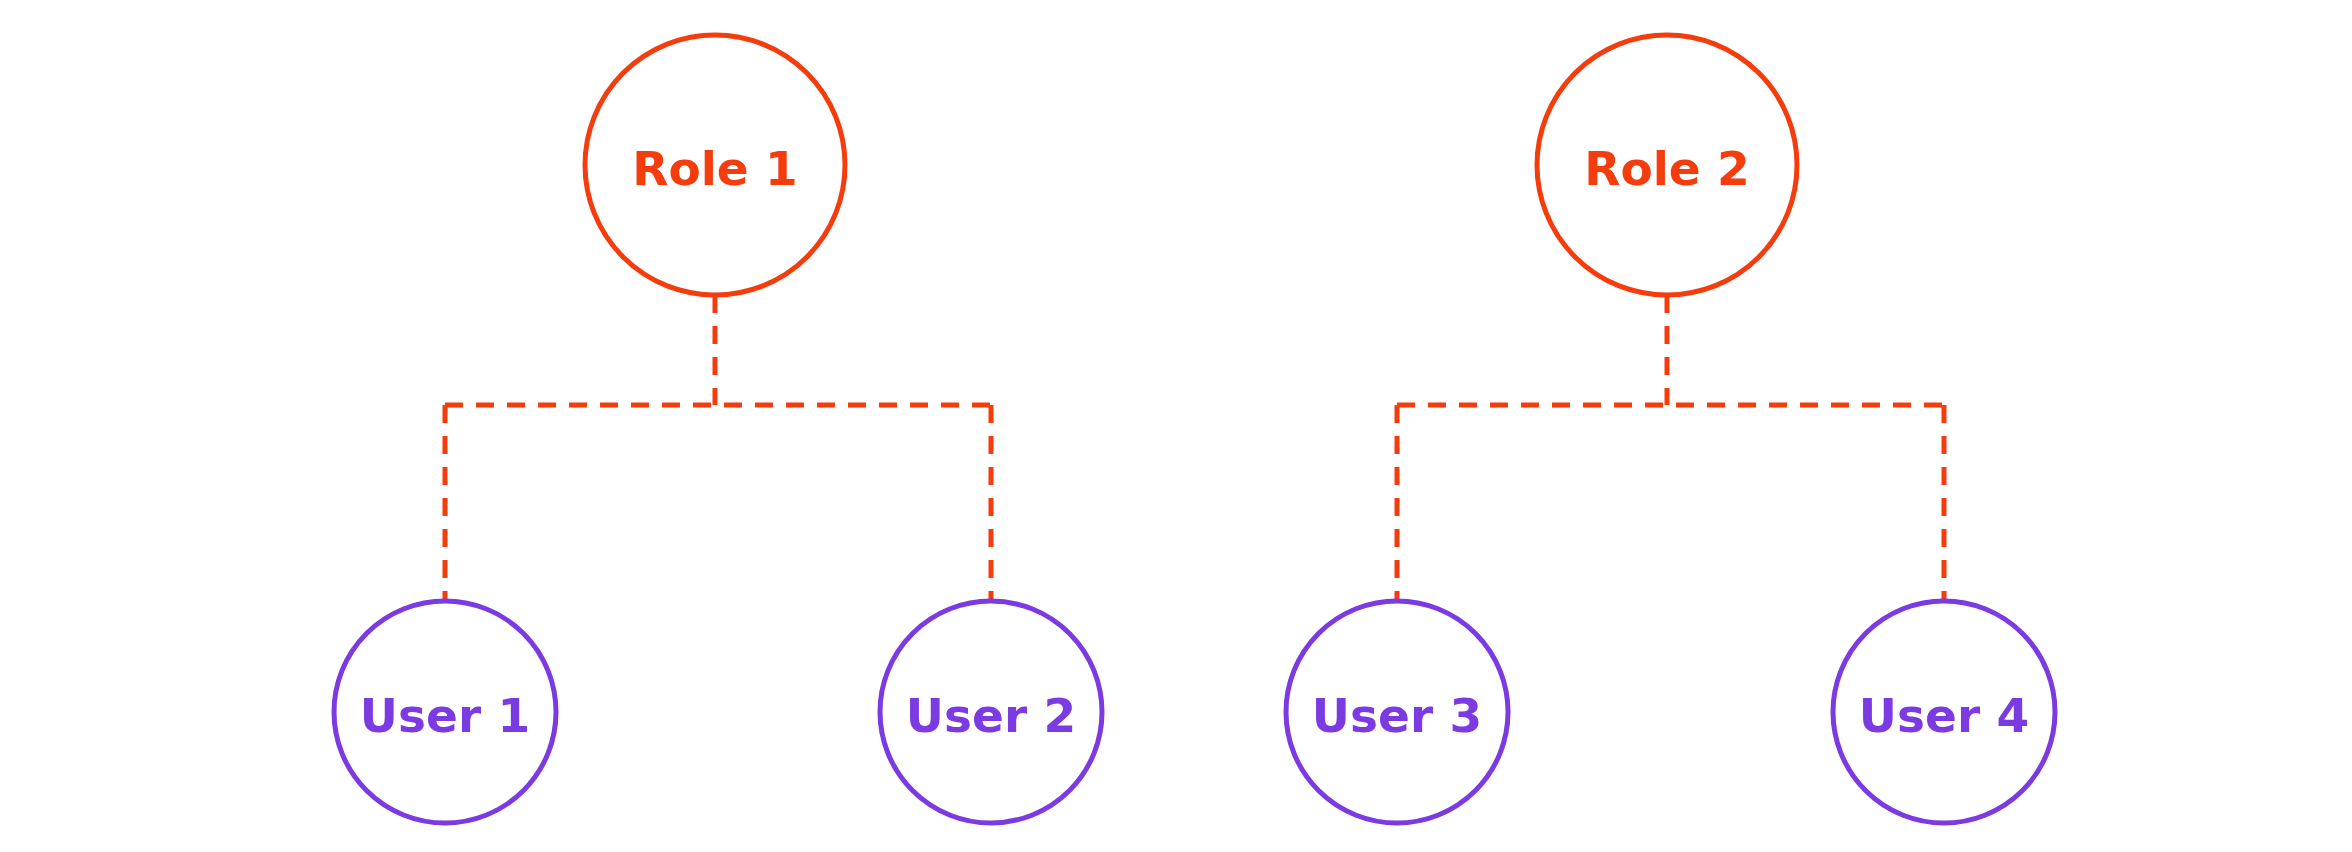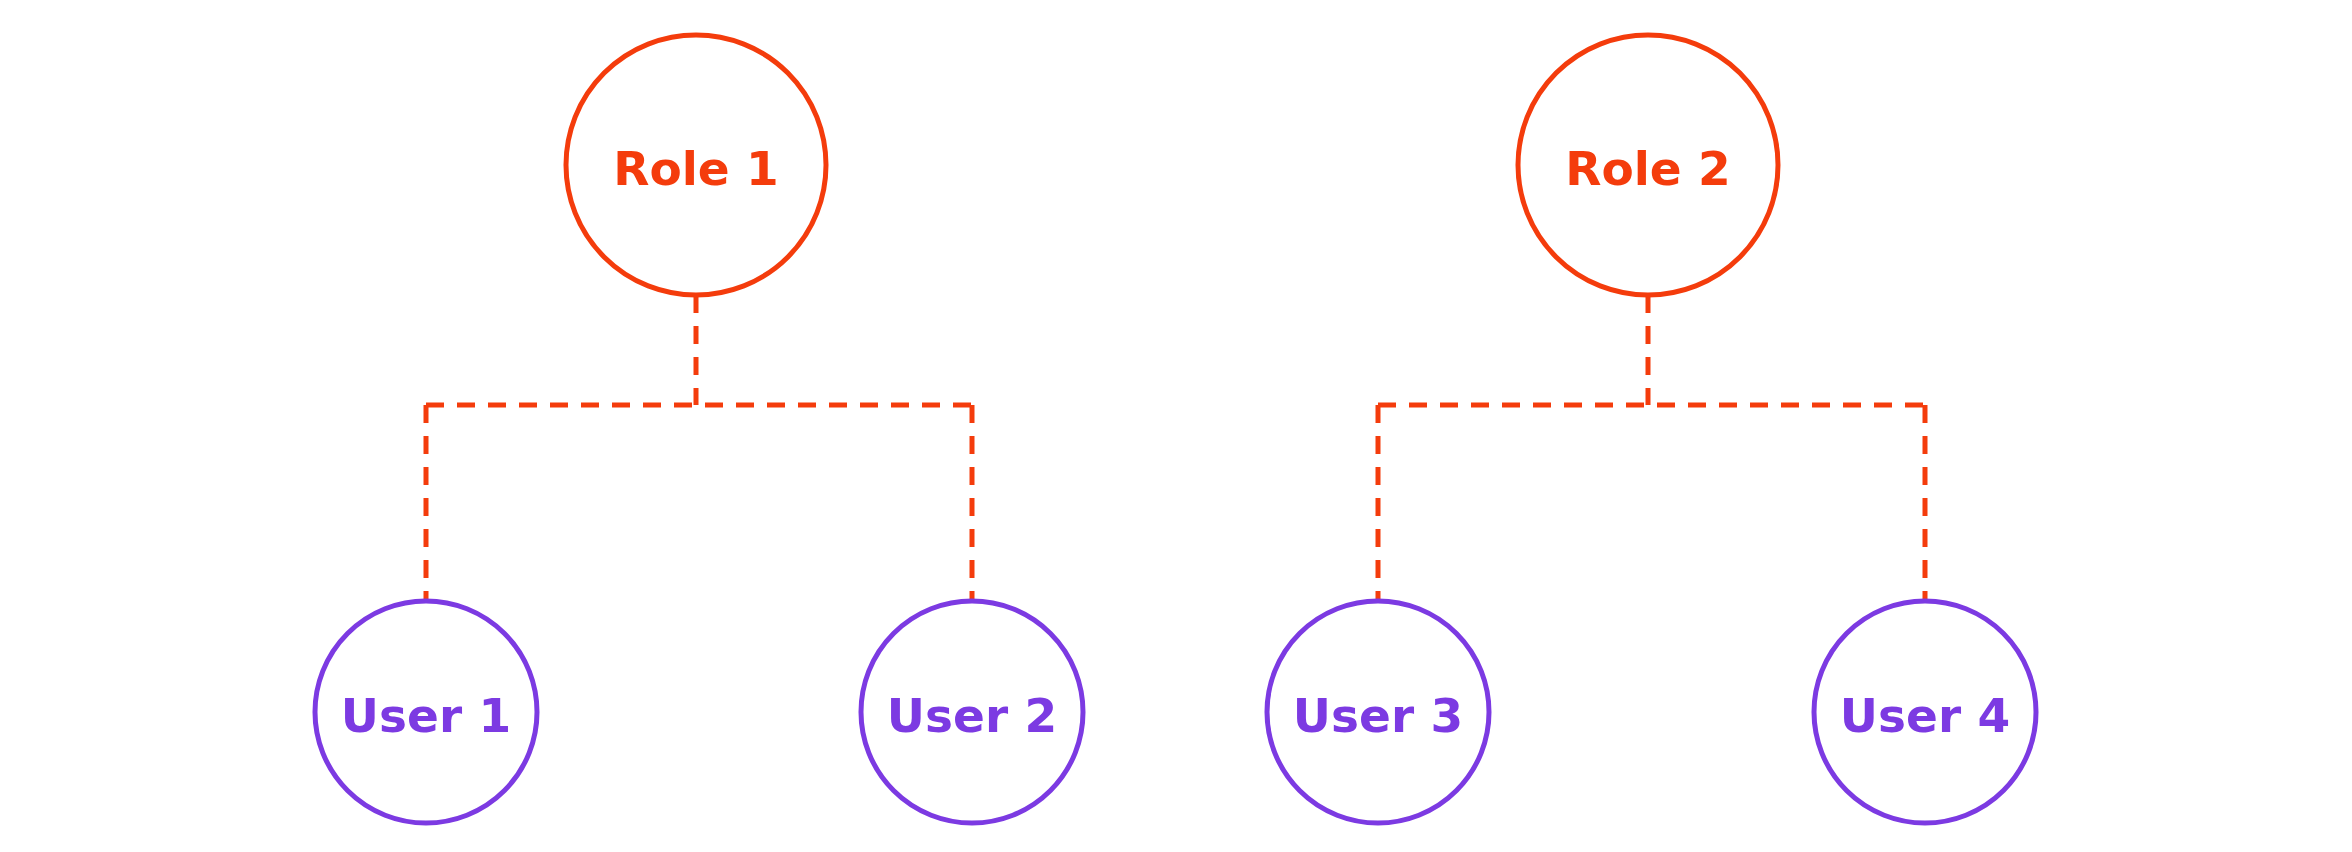--- a/index.html
+++ b/index.html
@@ -5,20 +5,21 @@
   html, body {
     margin: 0;
     padding: 0;
     background: #ffffff;
   }
   .canvas-wrap {
     width: 2236px;
     height: 852px;
     background: #ffffff;
     overflow: hidden;
+    padding-left: 19px;
   }
   svg {
     display: block;
   }
   .node-circle {
     fill: #ffffff;
     stroke-width: 5px;
   }
   .node-label {
     font-family: "DejaVu Sans", "Liberation Sans", sans-serif;

